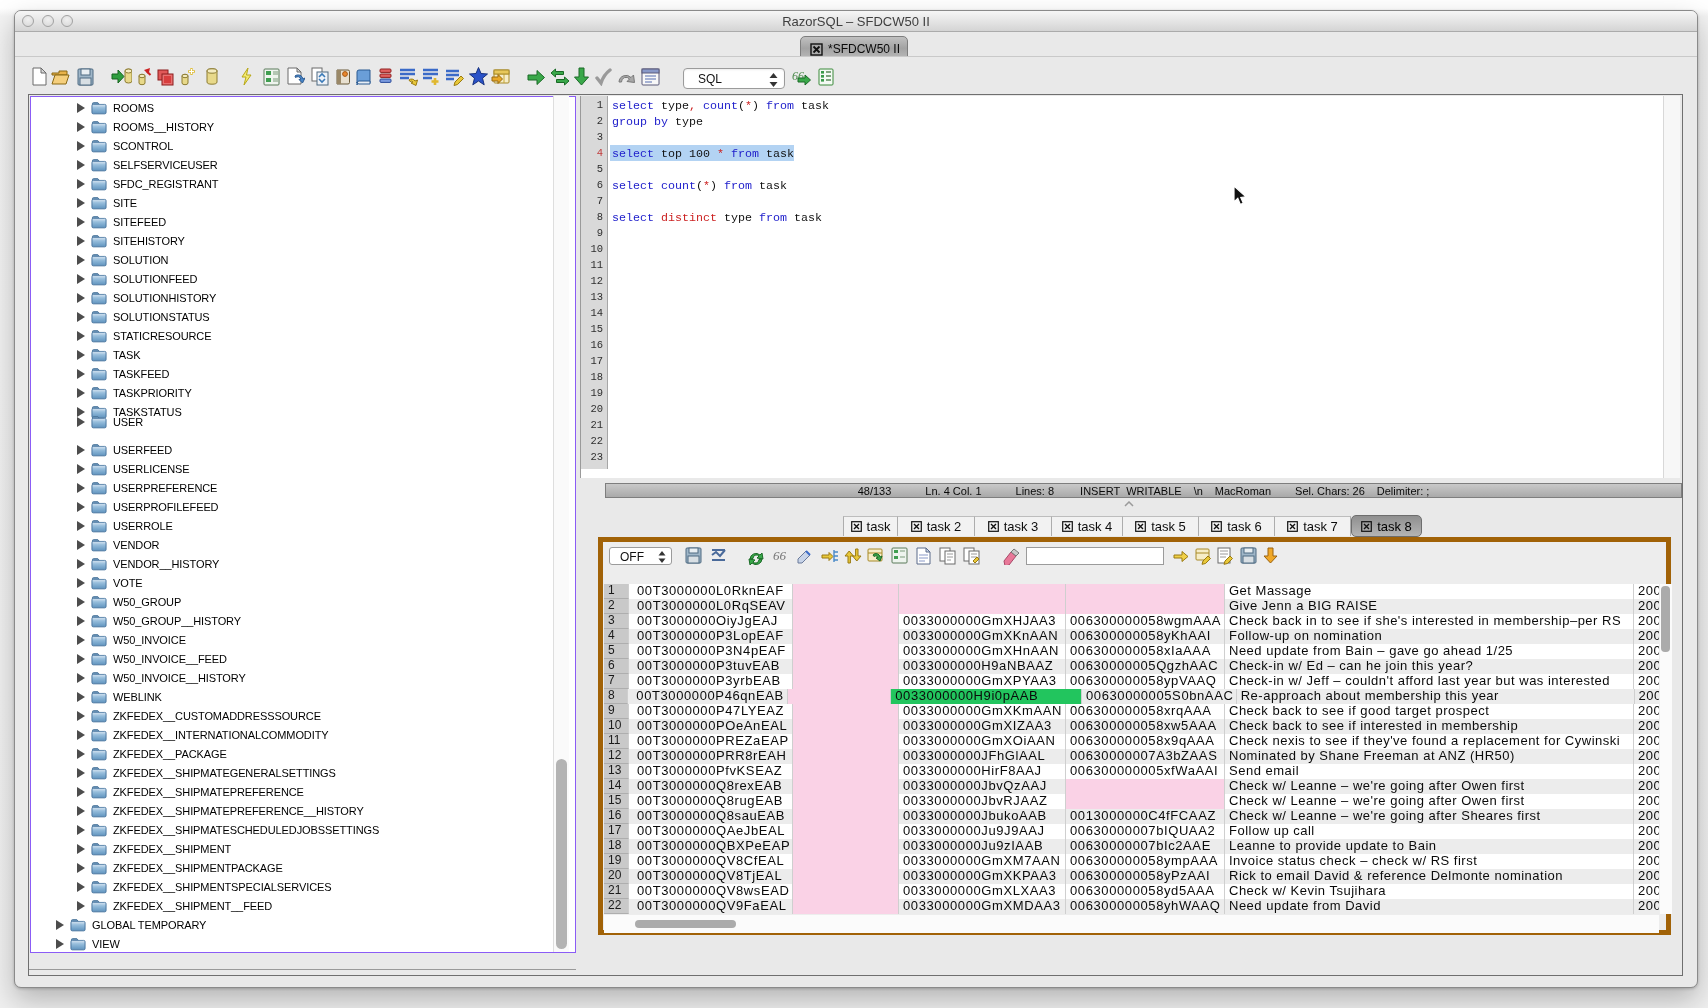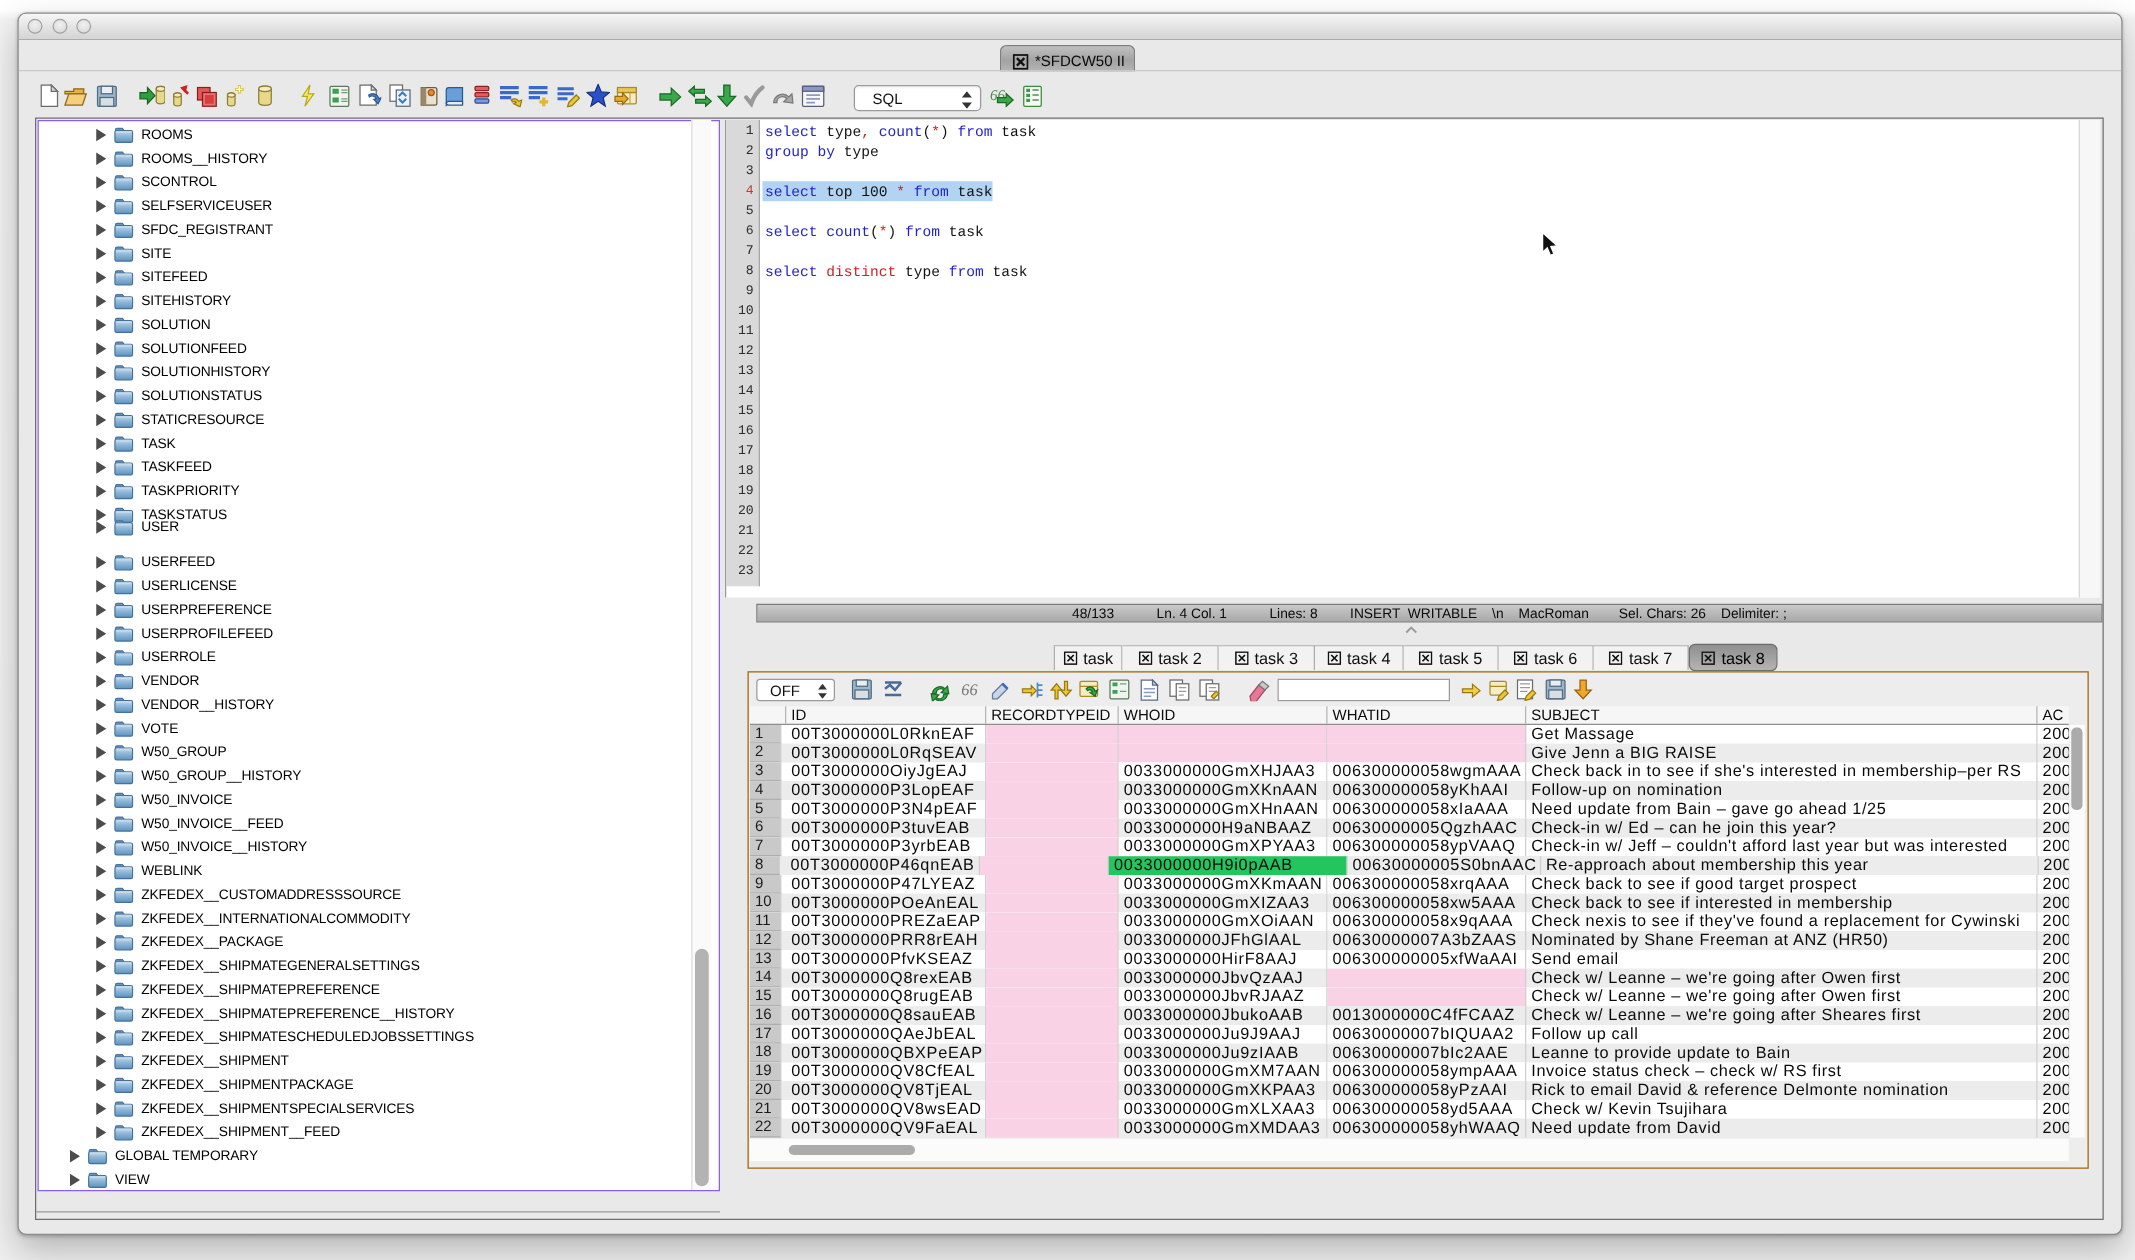--- a/index.html
+++ b/index.html
@@ -20,41 +20,42 @@
 .treesb .th{position:absolute;left:2px;width:11px;border-radius:6px;background:#b3b3b3}
 .editor{position:absolute;left:551px;top:1px;width:1100px;height:382px;background:#fff;border-left:1px solid #9a9a9a}
 .gutter{position:absolute;left:0;top:0;width:27px;height:373px;background:#d9d9d9;border-right:1px solid #a6a6a6}
 .lnum{position:absolute;width:22px;text-align:right;font-family:"Liberation Mono",monospace;font-size:10.5px;color:#2e2e2e}
 .cline{position:absolute;left:31px;font-family:"Liberation Mono",monospace;font-size:11.66px;white-space:pre;color:#111;line-height:16px}
 .k{color:#2222cc}.r{color:#cc2222}
 .edsb{position:absolute;right:0;top:0;width:17px;height:382px;background:#f7f7f7;border-left:1px solid #d8d8d8}
 .edstatus{position:absolute;left:576px;top:388px;width:1077px;height:15px;background:linear-gradient(#c9c9c9,#a9a9a9);border:1px solid #7e7e7e;font-size:11px;color:#0a0a0a;display:flex;align-items:center;justify-content:center}
 .rtab{position:absolute;height:20px;display:flex;align-items:center;justify-content:center;border-top:1px solid #bdbdbd;border-right:1px solid #adadad;background:#f2f2f2;font-size:13px;color:#0d0d0d}
 .rtab8{position:absolute;border:1px solid #6d6d6d;border-radius:5px;background:linear-gradient(#8f8f8f,#b4b4b4);height:22px;display:flex;align-items:center;justify-content:center;font-size:13px;color:#000}
-.gridpanel{position:absolute;left:569px;top:442px;width:1073px;height:398px;background:#ededed;border:1px solid #a16207}
+.gridpanel{position:absolute;left:569px;top:442px;width:1073px;height:398px;background:#ededed;border:5px solid #a16207}
 .gcombo{position:absolute;left:6px;top:5px;width:63px;height:18px;background:#fff;border:1px solid #9b9b9b;border-radius:3px;font-size:12px;color:#111}
 .gfield{position:absolute;left:423px;top:5px;width:138px;height:18px;background:#fff;border:1px solid #9b9b9b}
 .ghead{position:absolute;left:1px;top:27px;height:15px;display:flex;font-size:12px;color:#0a0a0a;background:#f6f6f6;border-bottom:1px solid #8e8e8e}
 .ghead div{border-right:1px solid #b5b5b5;padding-left:4px;overflow:hidden;white-space:nowrap;line-height:14px}
 .grow{position:absolute;left:1px;height:15px;display:flex;font-size:13px;color:#0a0a0a;letter-spacing:0.5px}
 .grow div{border-right:1px solid #cfcfcf;padding-left:4px;overflow:hidden;white-space:nowrap;line-height:13.5px}
 .gnum{background:#c9c9c9;border-bottom:1px solid #aeaeae;font-size:12px;color:#1a1a1a;letter-spacing:0;padding-left:3px}
 .idc{letter-spacing:0.6px}
 .ghs{position:absolute;left:1px;top:373px;width:1055px;height:18px;background:#fbfbfb}
 .ghs .th{position:absolute;left:31px;top:5px;width:101px;height:8px;border-radius:4px;background:#ababab}
 .gvs{position:absolute;left:1057px;top:42px;width:12px;height:330px;background:#fbfbfb}
 .gvs .th{position:absolute;left:1px;top:2px;width:9px;height:66px;border-radius:4px;background:#ababab}
 .botstatus{position:absolute;left:556px;top:856px;width:1107px;height:24px;background:linear-gradient(#c8c8c8,#b2b2b2);border:1px solid #858585;display:flex;align-items:center;font-family:"Liberation Mono",monospace;font-size:11.6px;color:#0a0a0a}
 </style></head><body>
 <div id="page">
     <div class="win">
 <div class="titlebar">
 <div class="tl" style="left:7px"></div>
         <div class="tl" style="left:27px"></div>
         <div class="tl" style="left:46px"></div>
+<div class="title">RazorSQL – SFDCW50 II</div>
 </div>
 <div class="doctab"><svg width="13" height="13" style="margin:0 5px 0 9px" viewBox="0 0 13 13">
           <rect x="1" y="1" width="11" height="11" fill="none" stroke="#111" stroke-width="1.4"></rect>
           <path d="M3.5 3.5 L9.5 9.5 M9.5 3.5 L3.5 9.5" stroke="#111" stroke-width="1.8"></path>
         </svg>*SFDCW50 II</div>
 <div class="tabline"></div>
 <svg class="icon" style="left:16px;top:56px" width="17" height="19" viewBox="0 0 17 19">
         <path d="M2 1 h8 l5 5 v12 h-13 z" fill="#fff" stroke="#6b6b6b"></path>
         <path d="M10 1 l5 5 h-5 z" fill="#d8d8d8" stroke="#6b6b6b"></path>
       </svg>
@@ -588,29 +589,20 @@
             <path d="M8 14 l5 -5 2.5 2.5 -5 5 -3.5 0.8z" fill="#e8c83a" stroke="#9a7a10"></path>
           </svg>
           <svg class="icon" style="left:637px;top:5px" width="18" height="18" viewBox="0 0 18 18">
             <rect x="1" y="1" width="15" height="15" rx="1" fill="#9fb6c8" stroke="#4f6b82"></rect>
             <rect x="4" y="1" width="9" height="5" fill="#e8eef2" stroke="#4f6b82"></rect>
             <rect x="3" y="9" width="11" height="7" fill="#d8dfe4" stroke="#4f6b82"></rect>
           </svg>
           <svg class="icon" style="left:659px;top:5px" width="18" height="18" viewBox="0 0 18 18">
             <path d="M6 1 h5 v8 h4 l-6.5 7 -6.5 -7 h4z" fill="#f0a828" stroke="#9a6210"></path>
           </svg>
-<div class="ghead" style="width:1055px">
-            <div style="width:29px"></div>
-            <div style="width:160px">ID</div>
-            <div style="width:106px">RECORDTYPEID</div>
-            <div style="width:167px">WHOID</div>
-            <div style="width:159px">WHATID</div>
-            <div style="width:409px">SUBJECT</div>
-            <div style="width:25px;border-right:none">AC</div>
-          </div>
 <div class="grow" style="top:42px;width:1055px;background:#ffffff">
             <div class="gnum" style="width:25px">1</div>
             <div style="width:4px;border-right:none;padding:0"></div>
             <div class="idc" style="width:160px">00T3000000L0RknEAF</div>
             <div style="width:106px;background:#fad2e6"></div>
             <div class="idc" style="width:167px;background:#fad2e6"></div>
             <div class="idc" style="width:159px;background:#fad2e6"></div>
             <div style="width:409px">Get Massage</div>
             <div style="width:25px;border-right:none">2008</div>
           </div>

